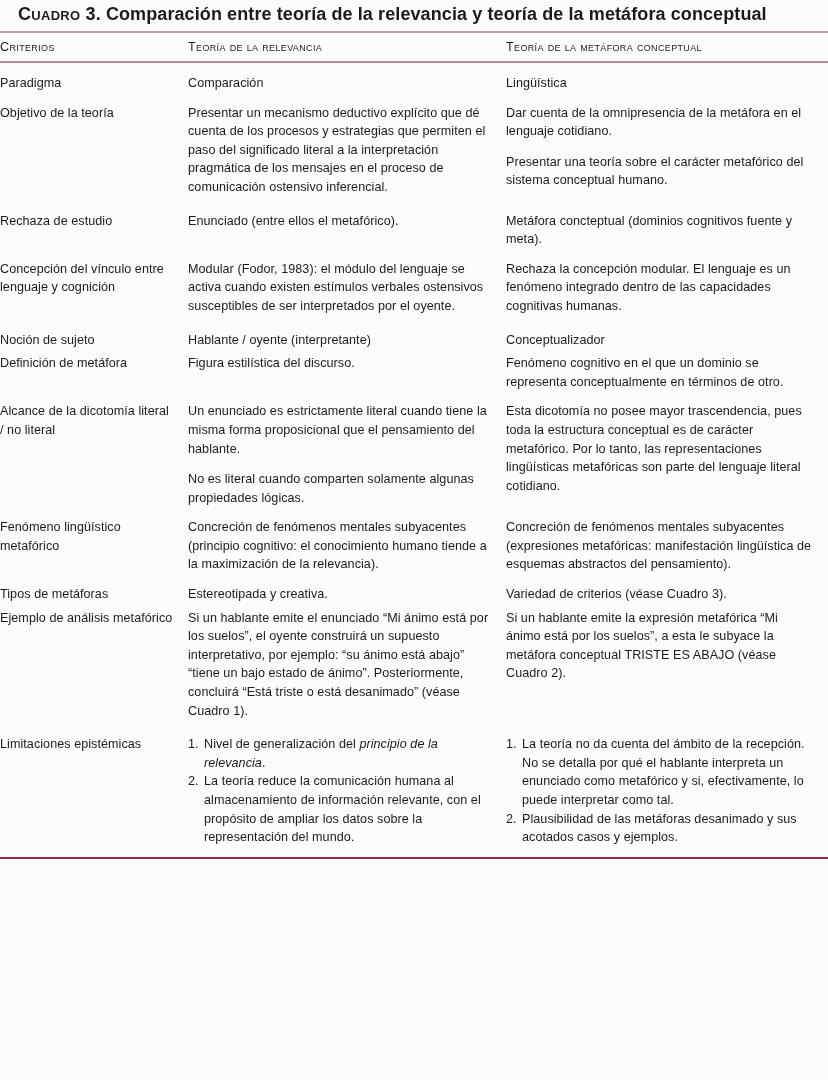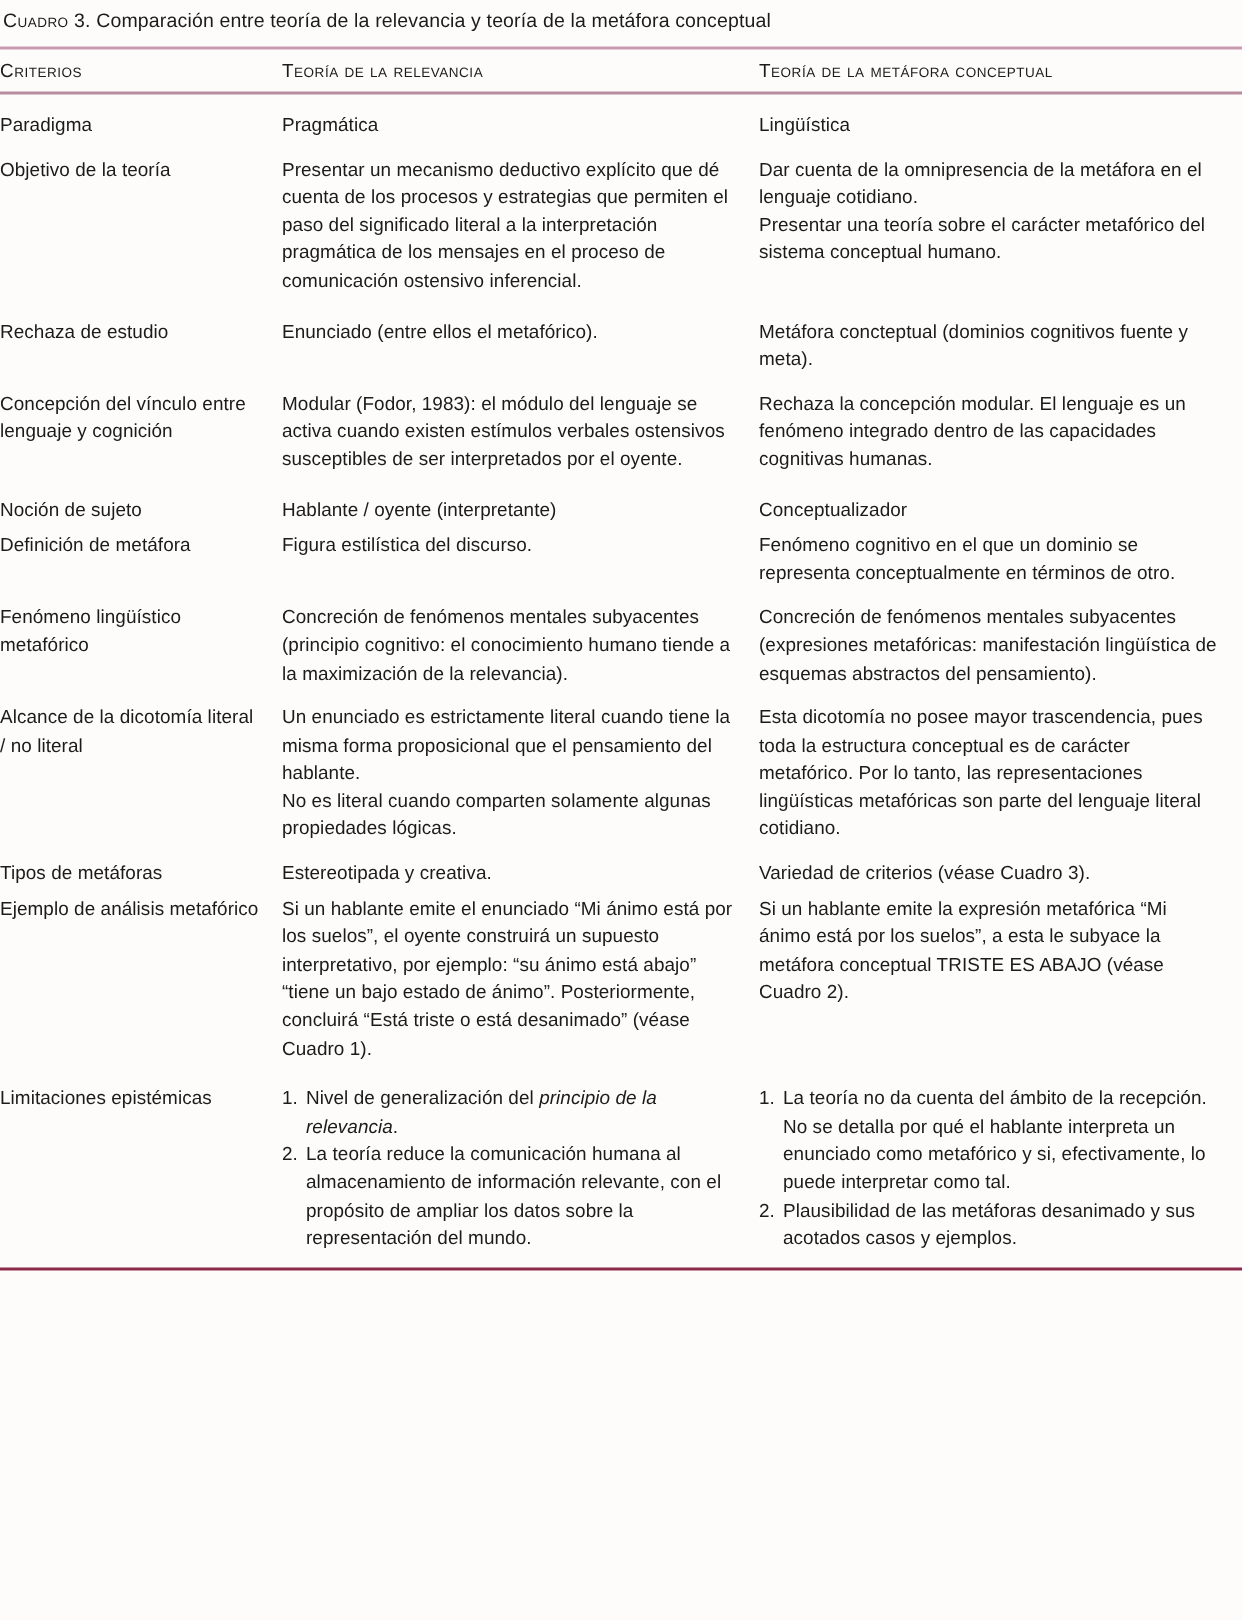--- a/index.html
+++ b/index.html
@@ -18,25 +18,26 @@
   .page {
     position: relative;
     width: 828px;
     height: 1080px;
     box-sizing: border-box;
     padding: 0;
   }
 
   
   .caption {
-    font-size: 13px;
+    font-size: 18px;
     line-height: 20px;
-    padding: 4px 2px 4px 2px;
+    padding: 4px 2px 4px 18px;
     letter-spacing: .1px;
     white-space: nowrap;
+    font-weight: bold;
   }
   .caption .smallcaps {
     font-variant: small-caps;
     letter-spacing: .3px;
   }
 
   
   .rule-top {
     height: 2px;
     background: #c99bb0;
@@ -86,21 +87,21 @@
   }
   td.c1 { padding-left: 2px; }
   td.c2 { padding-left: 2px; }
   td.c3 { padding-left: 2px; }
 
   tr.row > td { padding-top: 11px; }
   tr.row.tight > td { padding-top: 5px; }
   tr.row.loose > td { padding-top: 15px; }
 
   .para { margin: 0; }
-  .para + .para { margin-top: 0; }
+  .para + .para { margin-top: 12px; }
 
   em.it { font-style: italic; }
 
   
   ol.nlist {
     margin: 0;
     padding: 0;
     list-style: none;
   }
   ol.nlist > li {
@@ -147,21 +148,21 @@
     <colgroup>
       <col class="c1">
         <col class="c2">
         <col class="c3">
     </colgroup>
     <tbody>
 
       <tr class="row">
         <td class="c1">Paradigma</td>
         <td class="c2">
-          <p class="para">Pragmática</p>
+          <p class="para">Comparación</p>
         </td>
         <td class="c3">
           <p class="para">Lingüística</p>
         </td>
       </tr>
 
       <tr class="row">
         <td class="c1">Objetivo de la teoría</td>
         <td class="c2">
           <p class="para">Presentar un mecanismo deductivo explícito que dé cuenta de los procesos y estrategias que permiten el paso del significado literal a la interpretación pragmática de los mensajes en el proceso de comunicación ostensivo inferencial.</p>
@@ -206,41 +207,41 @@
         <td class="c1">Definición de metáfora</td>
         <td class="c2">
           <p class="para">Figura estilística del discurso.</p>
         </td>
         <td class="c3">
           <p class="para">Fenómeno cognitivo en el que un dominio se representa conceptualmente en términos de otro.</p>
         </td>
       </tr>
 
       <tr class="row">
-        <td class="c1">Fenómeno lingüístico metafórico</td>
-        <td class="c2">
-          <p class="para">Concreción de fenómenos mentales subyacentes (principio cognitivo: el conocimiento humano tiende a la maximización de la relevancia).</p>
-        </td>
-        <td class="c3">
-          <p class="para">Concreción de fenómenos mentales subyacentes (expresiones metafóricas: manifestación lingüística de esquemas abstractos del pensamiento).</p>
-        </td>
-      </tr>
-
-      <tr class="row">
         <td class="c1">Alcance de la dicotomía literal / no literal</td>
         <td class="c2">
           <p class="para">Un enunciado es estrictamente literal cuando tiene la misma forma proposicional que el pensamiento del hablante.</p>
           <p class="para">No es literal cuando comparten solamente algunas propiedades lógicas.</p>
         </td>
         <td class="c3">
           <p class="para">Esta dicotomía no posee mayor trascendencia, pues toda la estructura conceptual es de carácter metafórico. Por lo tanto, las representaciones lingüísticas metafóricas son parte del lenguaje literal cotidiano.</p>
         </td>
       </tr>
 
       <tr class="row">
+        <td class="c1">Fenómeno lingüístico metafórico</td>
+        <td class="c2">
+          <p class="para">Concreción de fenómenos mentales subyacentes (principio cognitivo: el conocimiento humano tiende a la maximización de la relevancia).</p>
+        </td>
+        <td class="c3">
+          <p class="para">Concreción de fenómenos mentales subyacentes (expresiones metafóricas: manifestación lingüística de esquemas abstractos del pensamiento).</p>
+        </td>
+      </tr>
+
+      <tr class="row">
         <td class="c1">Tipos de metáforas</td>
         <td class="c2">
           <p class="para">Estereotipada y creativa.</p>
         </td>
         <td class="c3">
           <p class="para">Variedad de criterios (véase Cuadro 3).</p>
         </td>
       </tr>
 
       <tr class="row tight">

